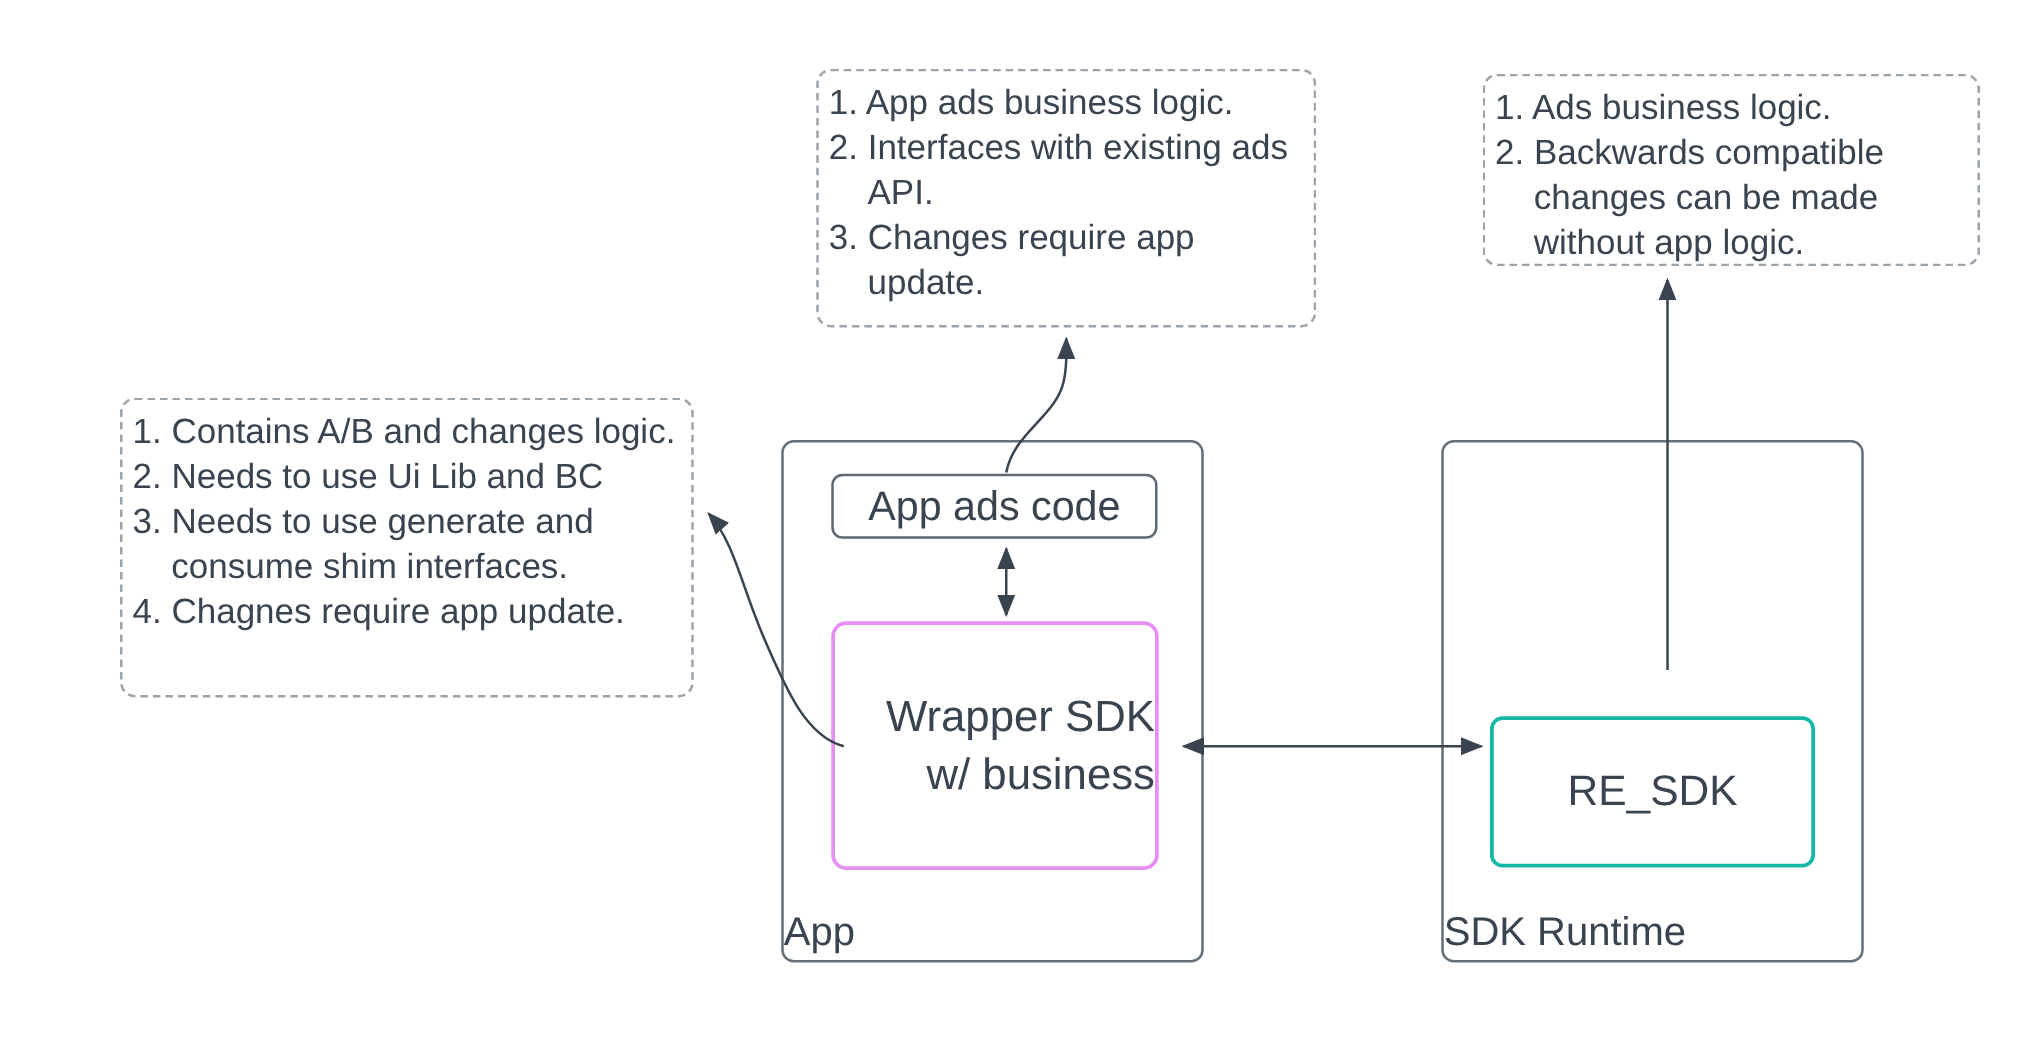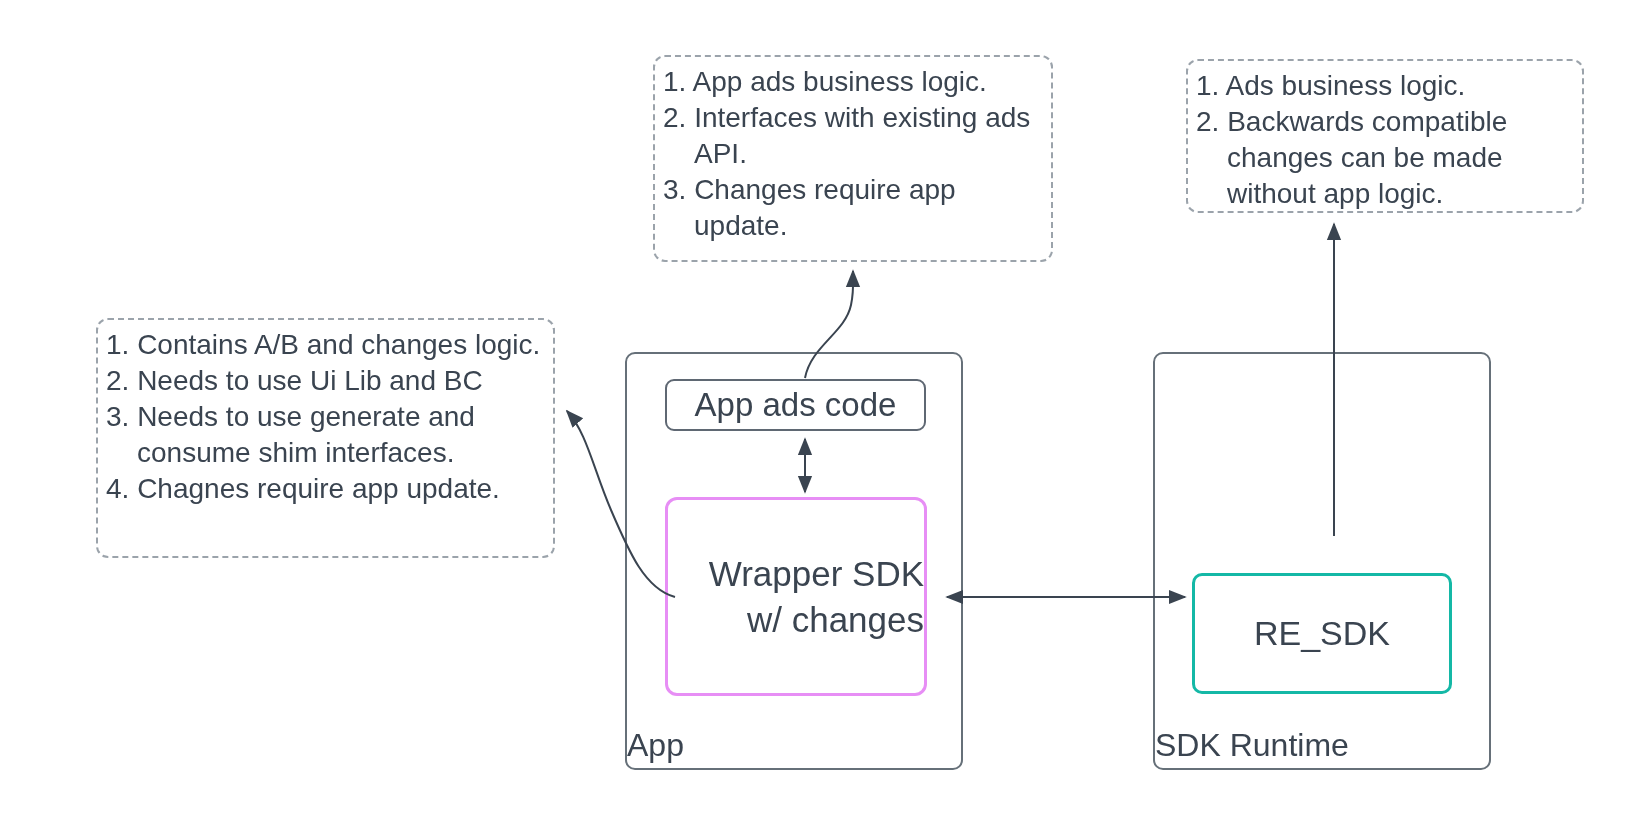--- a/index.html
+++ b/index.html
@@ -135,21 +135,21 @@
       <li>Chagnes require app update.</li>
     </ol>
   </div>
 
   <div class="container container-app">
     <div class="node node-app-ads-code">
       <span>App ads code</span>
     </div>
     <div class="node node-wrapper-sdk">
       <div>Wrapper SDK</div>
-      <div>w/ changes</div>
+      <div>w/ business</div>
     </div>
     <div class="container-label">App</div>
   </div>
 
   <div class="container container-sdk">
     <div class="node node-re-sdk">
       <span>RE_SDK</span>
     </div>
     <div class="container-label">SDK Runtime</div>
   </div>

